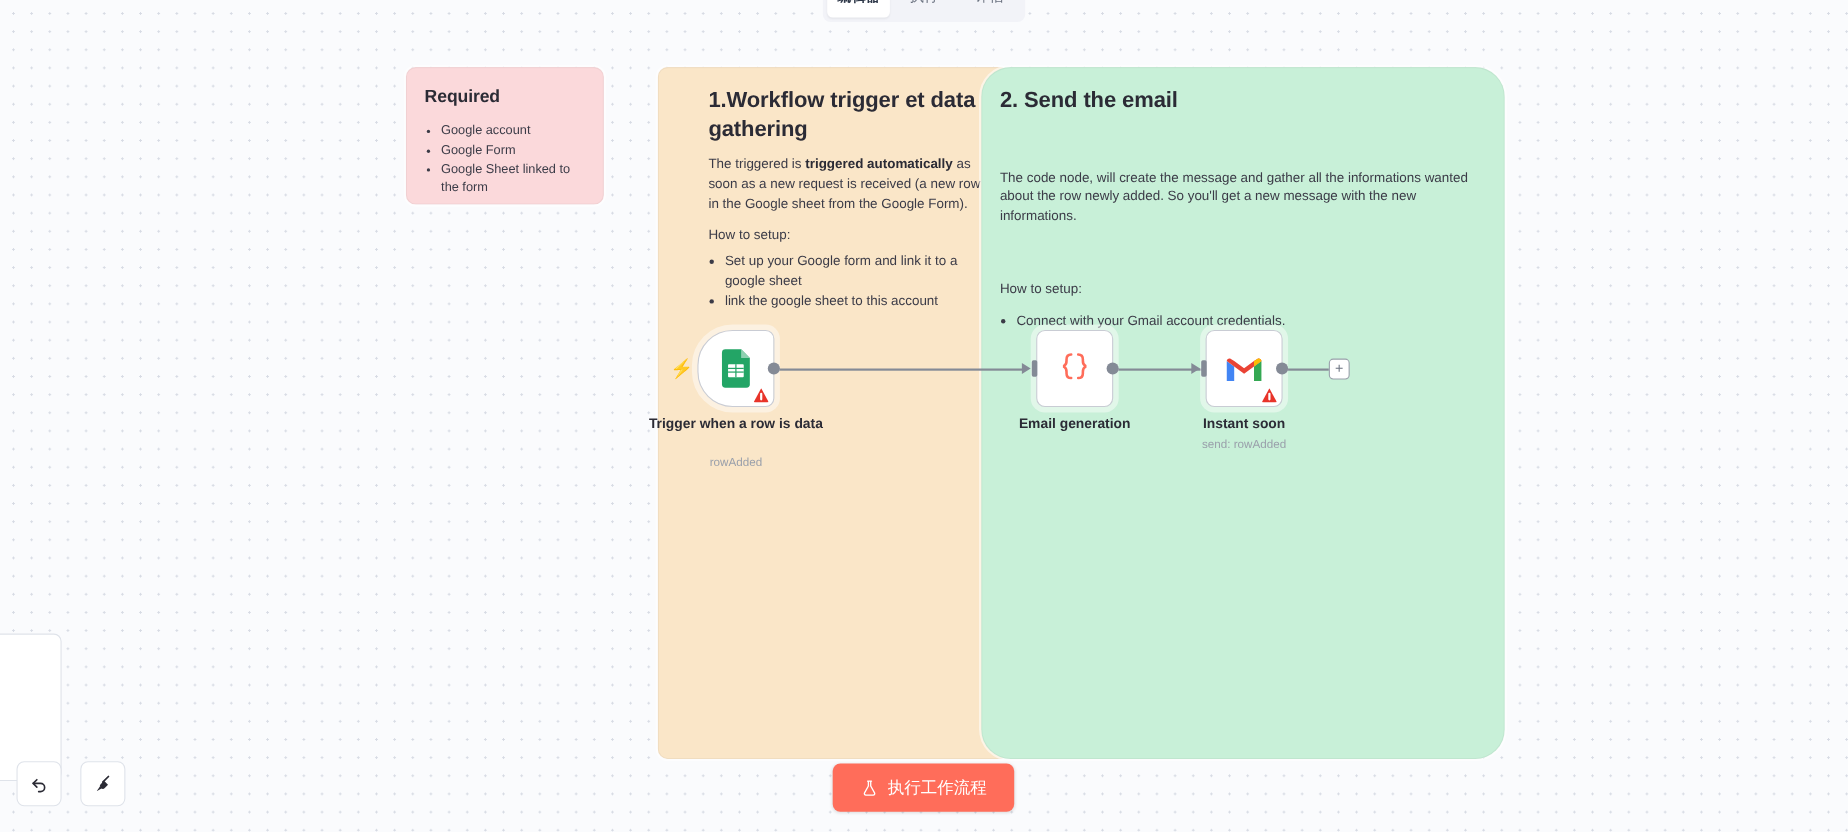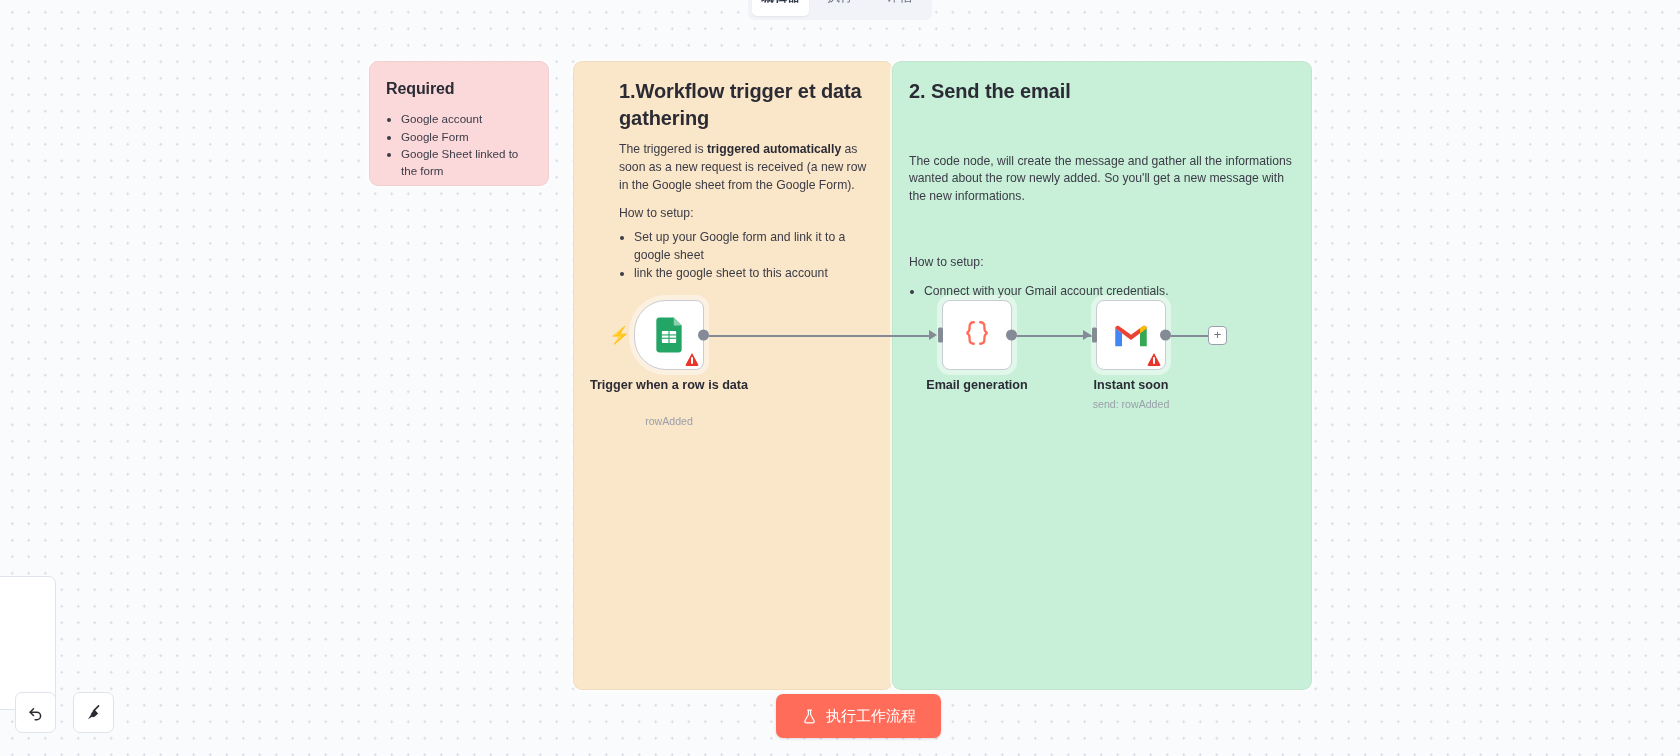--- a/index.html
+++ b/index.html
@@ -75,27 +75,28 @@
   .sticky b { font-weight: 700; color: #2b2b35; }
 
   #sticky-required {
     left: 369px; top: 61px; width: 180px; height: 125px;
     background: #fbd9db;
   }
   #sticky-required h2 { font-size: 16px; margin-bottom: 12px; }
   #sticky-required li { font-size: 11.6px; line-height: 1.42; }
 
   #sticky-trigger {
-    left: 573px; top: 61px; width: 320px; height: 629px;
+    left: 598px; top: 61px; width: 320px; height: 629px;
     background: #fae6c8;
     padding-left: 45px;
   }
   #sticky-email {
-    left: 892px; top: 61px; width: 420px; height: 629px;
+    left: 892px; top: 61px; width: 476px; height: 629px;
     background: #c8f0d8;
+    border-radius: 27px;
   }
   #sticky-email h2 { margin-bottom: 16px; }
   #sticky-email p { margin-bottom: 12px; margin-top: 48px; }
 
   
   .node-wrap { position: absolute; }
   .node-box {
     position: relative;
     width: 70px; height: 70px;
     background: #ffffff;
@@ -212,21 +213,21 @@
     display: flex; align-items: center; justify-content: center;
     font-size: 17px;
     color: #2b2b35;
   }
   #ctrl-undo { left: 15px; top: 692px; }
   #ctrl-tidy { left: 73px; top: 692px; }
 
   
   #execute-btn {
     position: absolute;
-    left: 776px; top: 694px;
+    left: 757px; top: 694px;
     width: 165px; height: 44px;
     background: #ff6d5a;
     color: #ffffff;
     border: none;
     border-radius: 7px;
     font-size: 15px;
     font-family: "Liberation Sans", sans-serif;
     display: flex; align-items: center; justify-content: center;
     gap: 8px;
     box-shadow: 0 1px 3px rgba(0,0,0,.12);

